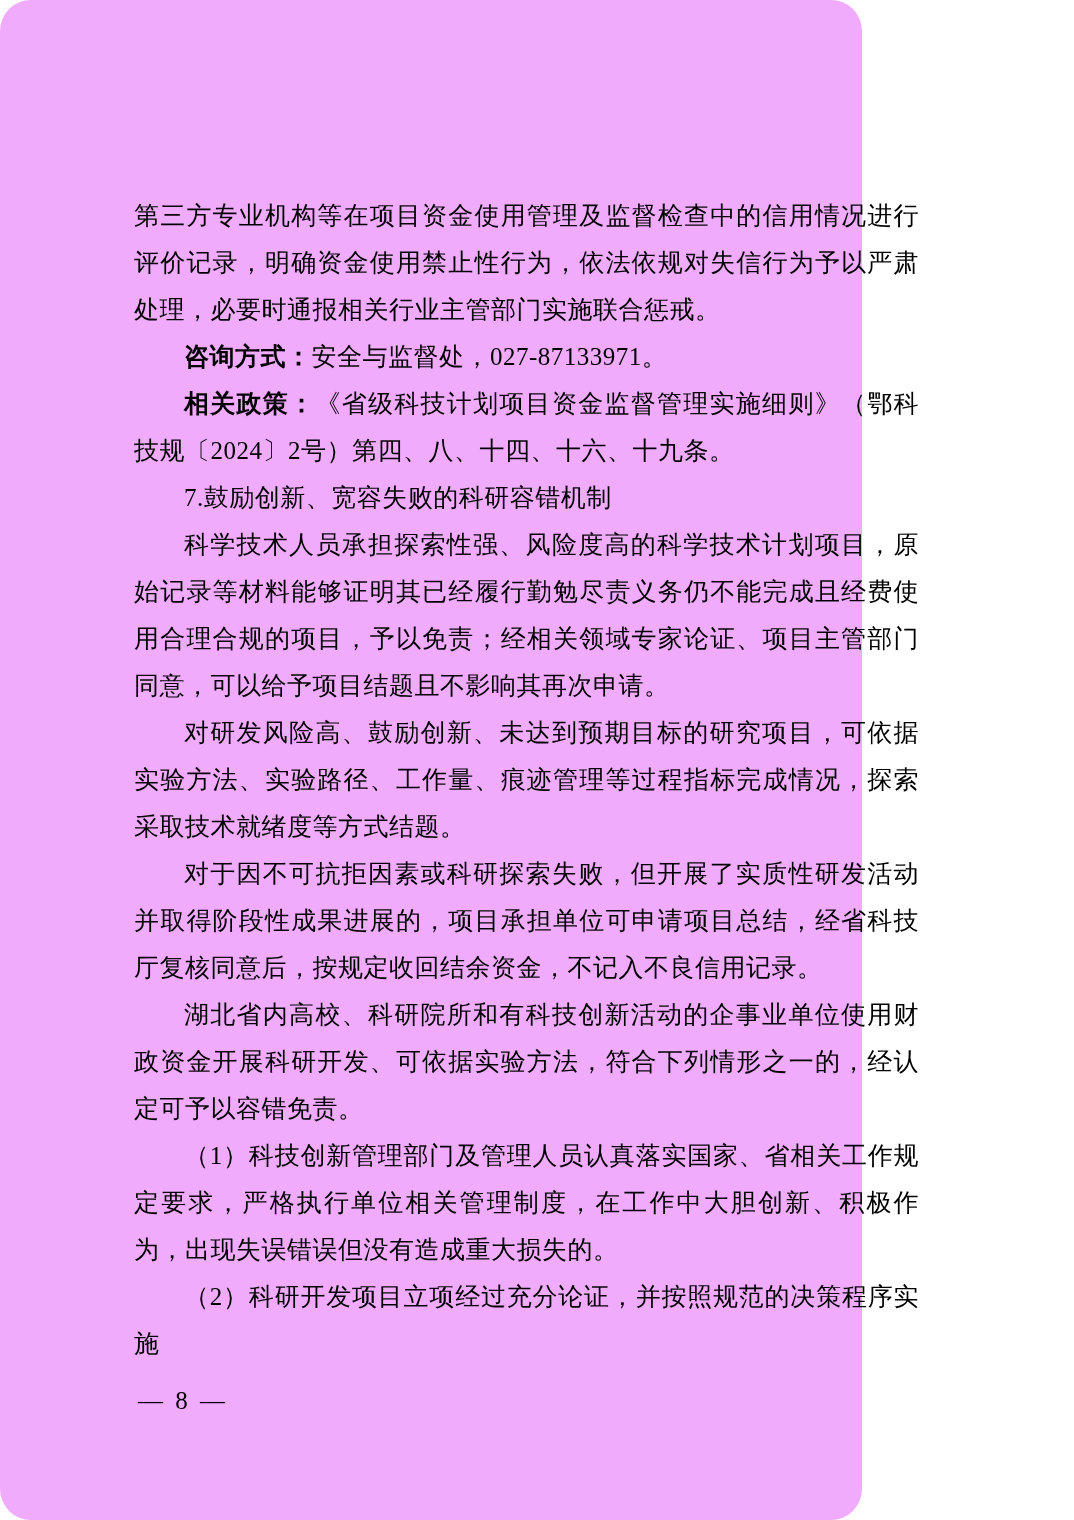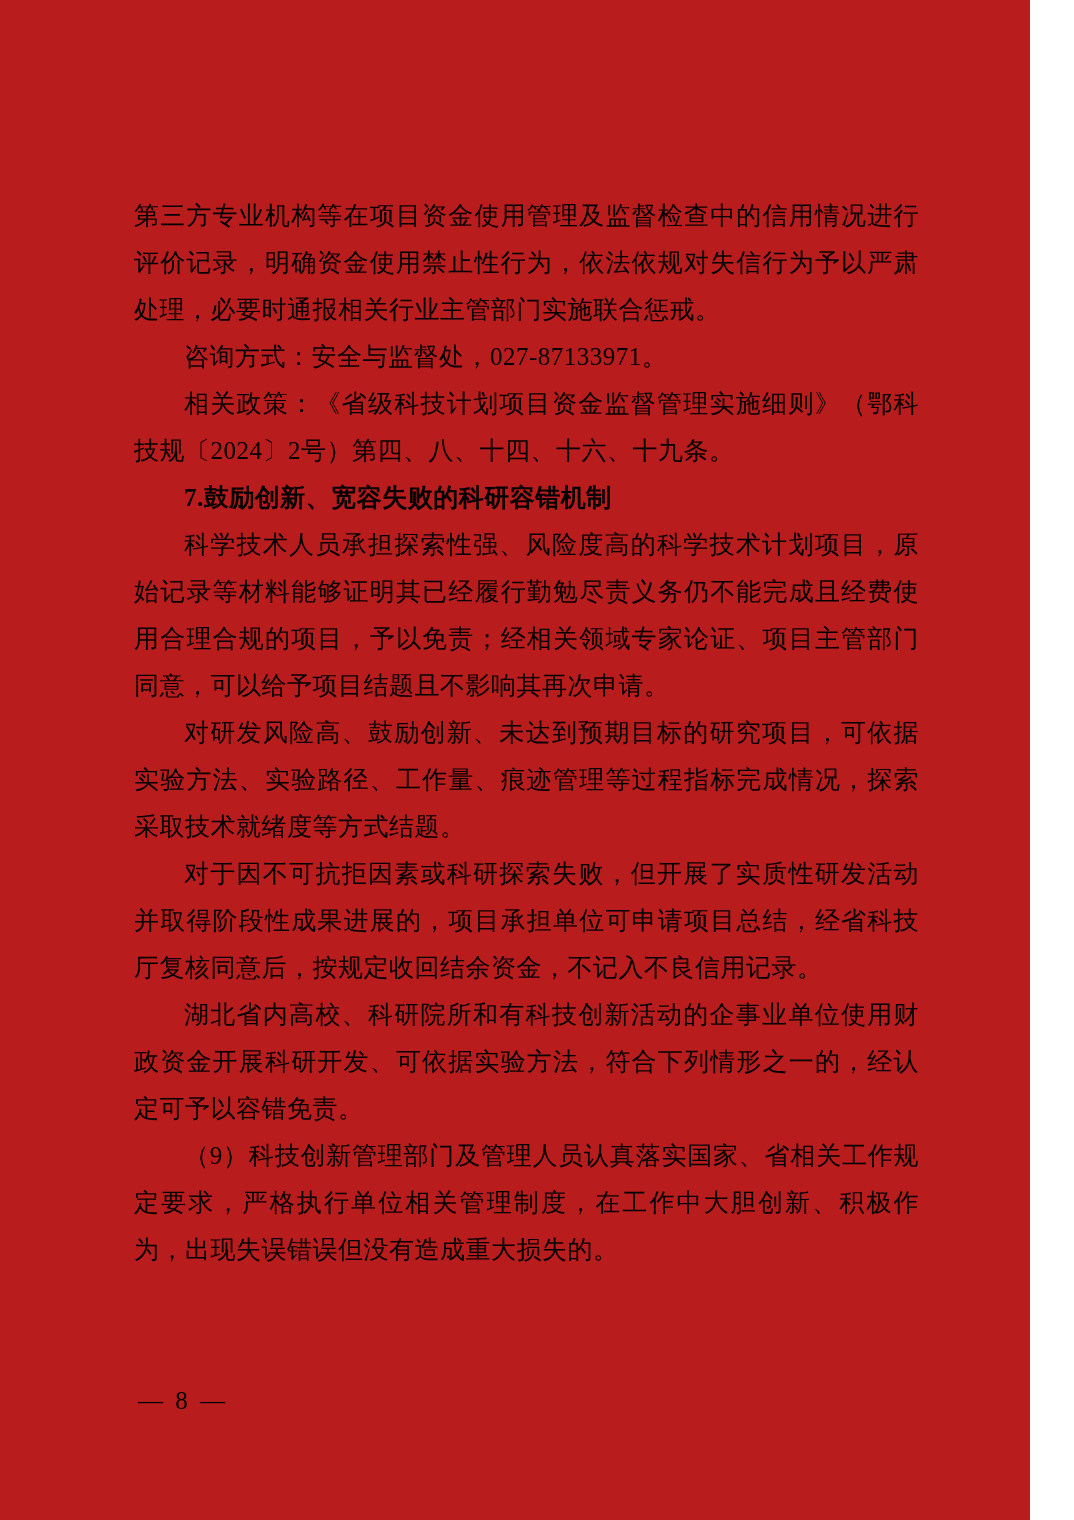--- a/index.html
+++ b/index.html
@@ -12,47 +12,48 @@
     height: 1520px;
     position: relative;
     font-family: "Liberation Serif", "DejaVu Serif", serif;
     color: #000000;
     overflow: hidden;
   }
   .page {
     position: absolute;
     left: 0;
     top: 0;
-    width: 1030px;
+    width: 862px;
     height: 1520px;
-    background: #b91c1c;
+    background: #f0abfc;
+    border-radius: 31px;
   }
   .content {
     position: absolute;
     left: 134px;
     top: 192px;
     width: 785px;
   }
   .para {
     margin: 0;
     padding: 0;
     font-size: 25px;
     line-height: 47px;
     text-align: justify;
     letter-spacing: 0.5px;
   }
   .para.indent {
     text-indent: 2em;
   }
   .para.heading {
-    font-weight: bold;
+    font-weight: normal;
     text-indent: 2em;
   }
   .label-bold {
-    font-weight: normal;
+    font-weight: bold;
   }
   .footer {
     position: absolute;
     left: 138px;
     top: 1377px;
     font-size: 25px;
     line-height: 47px;
     letter-spacing: 3px;
     color: #000000;
   }
@@ -76,19 +77,20 @@
     <p class="para heading">7.鼓励创新、宽容失败的科研容错机制</p>
 
     <p class="para indent">科学技术人员承担探索性强、风险度高的科学技术计划项目，原始记录等材料能够证明其已经履行勤勉尽责义务仍不能完成且经费使用合理合规的项目，予以免责；经相关领域专家论证、项目主管部门同意，可以给予项目结题且不影响其再次申请。</p>
 
     <p class="para indent">对研发风险高、鼓励创新、未达到预期目标的研究项目，可依据实验方法、实验路径、工作量、痕迹管理等过程指标完成情况，探索采取技术就绪度等方式结题。</p>
 
     <p class="para indent">对于因不可抗拒因素或科研探索失败，但开展了实质性研发活动并取得阶段性成果进展的，项目承担单位可申请项目总结，经省科技厅复核同意后，按规定收回结余资金，不记入不良信用记录。</p>
 
     <p class="para indent">湖北省内高校、科研院所和有科技创新活动的企事业单位使用财政资金开展科研开发、可依据实验方法，符合下列情形之一的，经认定可予以容错免责。</p>
 
-    <p class="para indent">（9）科技创新管理部门及管理人员认真落实国家、省相关工作规定要求，严格执行单位相关管理制度，在工作中大胆创新、积极作为，出现失误错误但没有造成重大损失的。</p>
+    <p class="para indent">（1）科技创新管理部门及管理人员认真落实国家、省相关工作规定要求，严格执行单位相关管理制度，在工作中大胆创新、积极作为，出现失误错误但没有造成重大损失的。</p>
 
+    <p class="para indent">（2）科研开发项目立项经过充分论证，并按照规范的决策程序实施</p>
 
   </div>
 
   <div class="footer">— 8 —</div>
 </div>
 
 </body></html>

